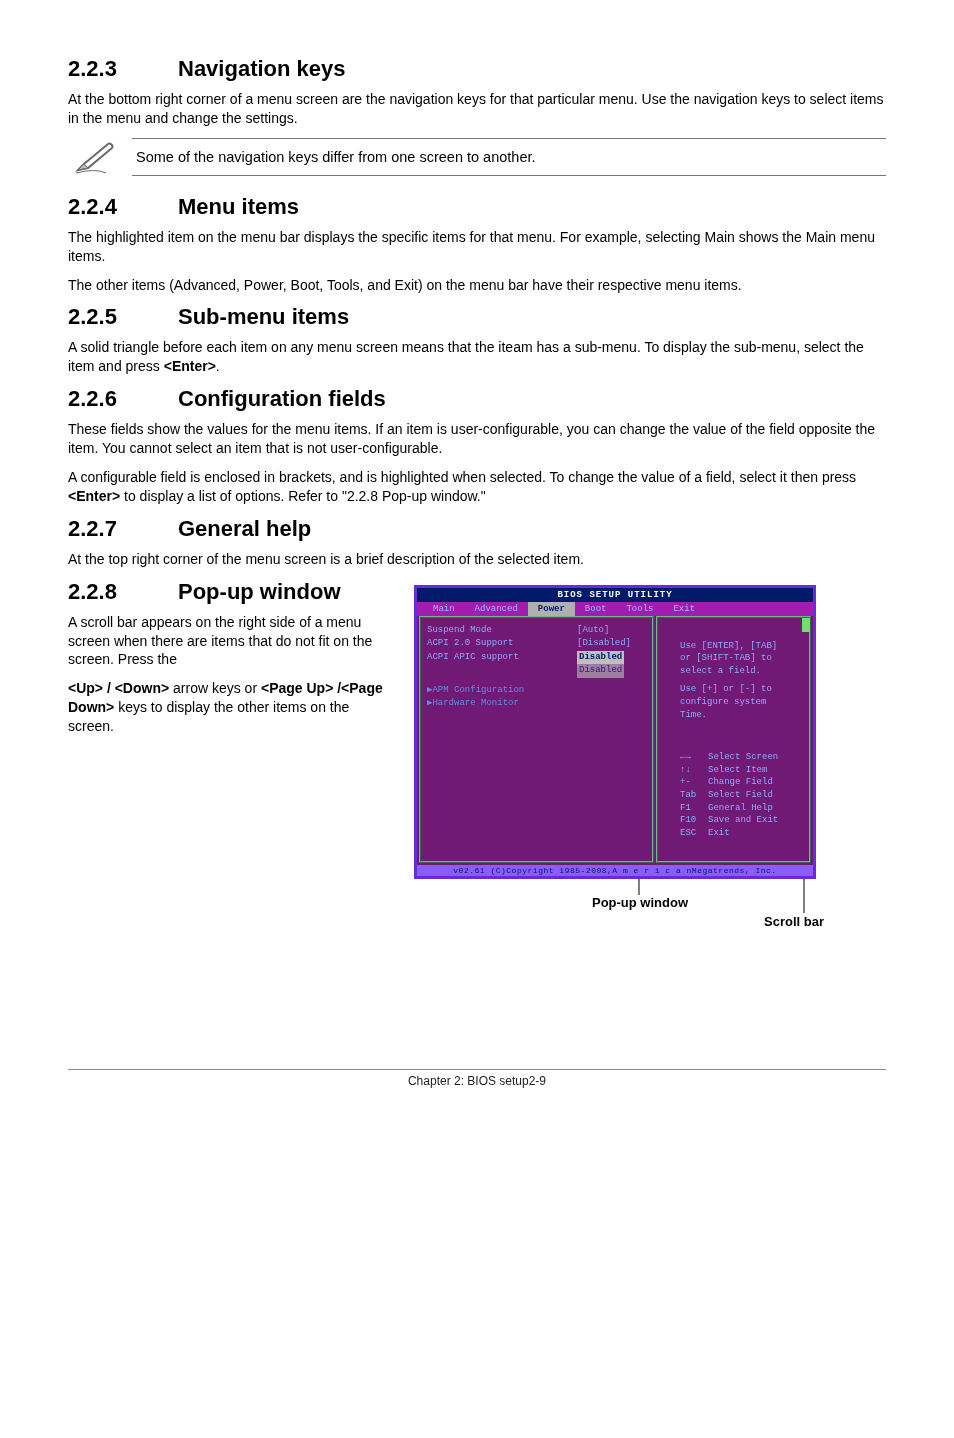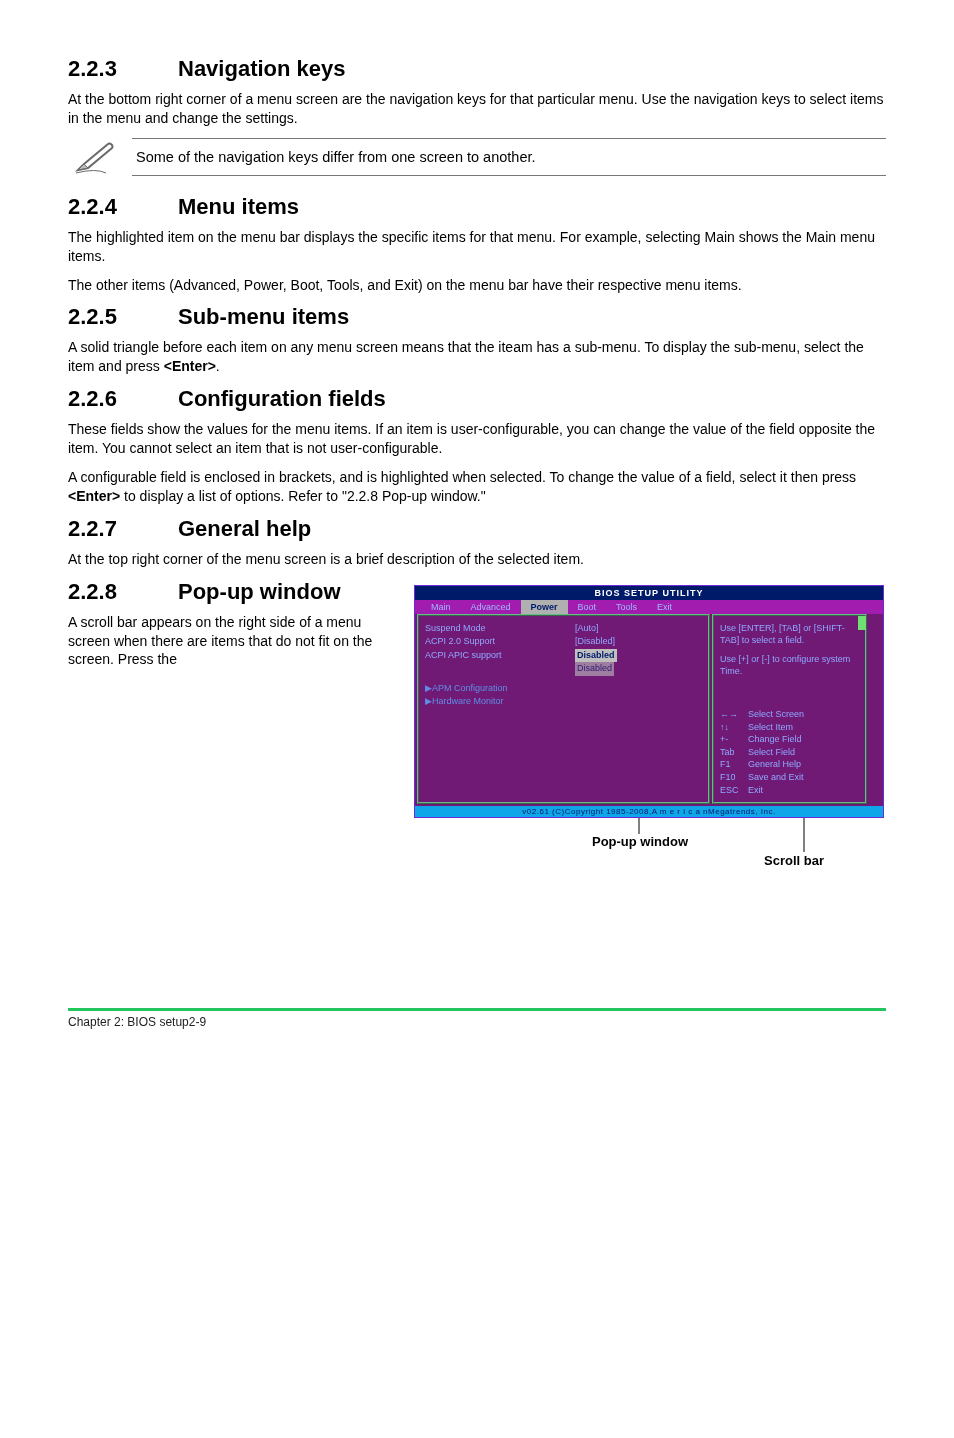--- a/index.html
+++ b/index.html
@@ -9,41 +9,41 @@
   .h2 .num { display: inline-block; width: 110px; }
   .para { font-size: 14px; line-height: 1.35; margin-bottom: 10px; }
   .note-row { display: flex; align-items: center; margin: 8px 0 18px 0; gap: 8px; }
   .note-icon { width: 56px; flex: 0 0 56px; display:flex; align-items:center; justify-content:center; }
   .note-box { flex: 1; border-top: 1px solid #777; border-bottom: 1px solid #777; padding: 10px 4px; font-size: 14.5px; }
   b { font-weight: bold; }
   .cols { display: flex; gap: 16px; align-items: flex-start; }
   .lcol { flex: 0 0 330px; }
   .rcol { flex: 1; }
   .bios-wrap { position: relative; margin-top: 6px; }
-  .bios { background: #d8d8d8; border: 1px solid #6d28d9; font-family: Liberation Sans, sans-serif; font-size: 9px; color: #fff; width: 470px; }
+  .bios { background: #d8d8d8; border: 3px solid #6d28d9; font-family: Liberation Mono, monospace; font-size: 9px; color: #fff; width: 402px; }
   .bios-title { background: #001a6a; color: #fff; font-weight: bold; text-align: center; padding: 2px 0; letter-spacing: 1px; font-size: 9px; }
   .bios-tabs { background: #a21caf; display: flex; padding: 0 6px; font-size: 9px; }
   .bios-tab { padding: 2px 10px; color: #9fb9ff; }
   .bios-tab.active { background: #b0b0b0; color: #001a6a; font-weight: bold; }
   .bios-body { display: flex; background: #701a75; }
   .bios-left { flex: 1; border: 2px ridge #6b8; margin: 0 2px 2px 2px; padding: 6px 6px; color: #8fa9ff; line-height: 1.5; }
   .bios-left .val { color: #8fa9ff; }
   .bios-left .row { display: flex; }
   .bios-left .row .lbl { flex: 0 0 150px; }
   .bios-left .hi { background: #bfbfbf; color: #001a6a; display:inline-block; padding:0 2px; }
   .bios-left .sub { color: #5f8de6; }
-  .bios-right { flex: 0 0 155px; border: 2px ridge #6b8; margin: 0 16px 2px 0; padding: 6px; color: #8fa9ff; line-height: 1.4; position:relative; }
+  .bios-right { flex: 0 0 155px; border: 2px ridge #6b8; margin: 0 2px 2px 0; padding: 22px; color: #8fa9ff; line-height: 1.4; position:relative; }
   .bios-right .sec2 { margin-top: 30px; }
   .bios-right .klabel { display:flex; }
   .bios-right .klabel .k { flex:0 0 28px; }
   .bios-scroll-handle { position:absolute; top:0; right:-1px; width:8px; height:14px; background:#6fe06f; }
-  .bios-foot { background: #0ea5e9; color: #001a6a; font-size: 8px; text-align: center; padding: 1px 0; letter-spacing: 0.5px; }
+  .bios-foot { background: #8b5cf6; color: #001a6a; font-size: 8px; text-align: center; padding: 1px 0; letter-spacing: 0.5px; }
   .callout-label { font-size: 13px; font-weight: bold; text-align: center; margin-top: 4px; }
   .scroll-label { font-size: 13px; font-weight: bold; position: relative; text-align: right; padding-right: 62px; }
-  .footer-rule { border-top: 3px solid #22c55e; margin-top: 140px; padding-top: 4px; display:flex; justify-content:flex-start; font-size: 12px; color:#222; }
+  .footer-rule { border-top: 1px solid #22c55e; margin-top: 140px; padding-top: 4px; display:flex; justify-content:center; font-size: 12px; color:#222; }
   .sec-gap { height: 6px; }
 </style>
 </head>
 <body>
 
 <div class="h2">
   <span class="num">2.2.3</span><span>Navigation keys</span>
 </div>
 <div class="para">At the bottom right corner of a menu screen are the navigation keys for that particular menu. Use the navigation keys to select items in the menu and change the settings.</div>
 
@@ -84,20 +84,23 @@
 </div>
 <div class="para">At the top right corner of the menu screen is a brief description of the selected item.</div>
 
 <div class="cols">
   <div class="lcol">
     <div class="h2">
       <span class="num">2.2.8</span><span>Pop-up window</span>
     </div>
 
     <div class="para">A scroll bar appears on the right side of a menu screen when there are items that do not fit on the screen. Press the</div>
+    <div class="para">
+      <b>&lt;Up&gt; / &lt;Down&gt;</b><span> arrow keys or </span><b>&lt;Page Up&gt; /&lt;Page Down&gt;</b><span> keys to display the other items on the screen.</span>
+    </div>
   </div>
 
   <div class="rcol">
     <div class="bios-wrap">
       <div class="bios">
         <div class="bios-title">BIOS SETUP UTILITY</div>
         <div class="bios-tabs">
           <div class="bios-tab">Main</div>
           <div class="bios-tab">Advanced</div>
           <div class="bios-tab active">Power</div>

